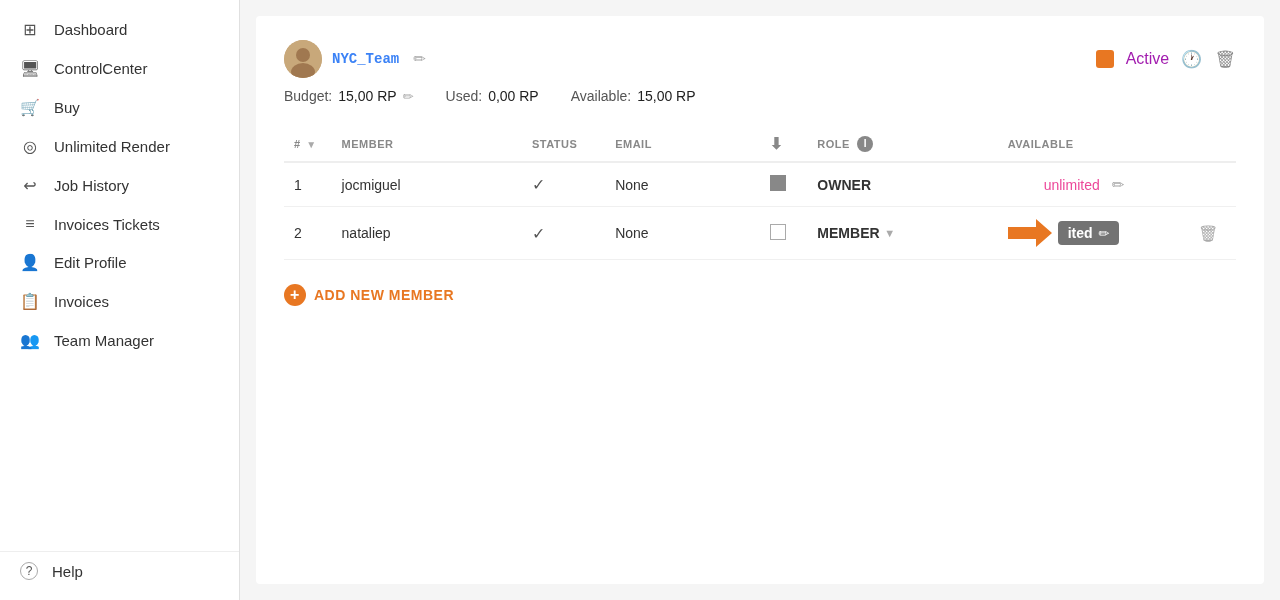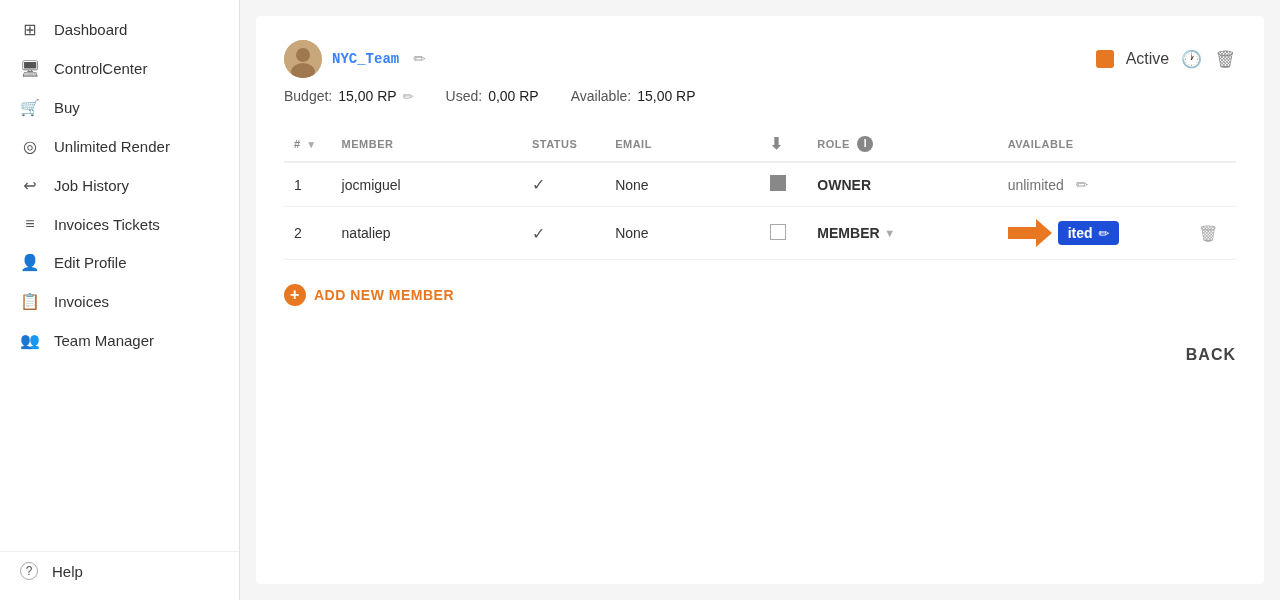--- a/index.html
+++ b/index.html
@@ -92,21 +92,21 @@
     }
     .status-dot {
       width: 18px;
       height: 18px;
       background: #e87722;
       border-radius: 3px;
     }
     .status-label {
       font-size: 16px;
       font-weight: 500;
-      color: #404040;
+      color: #a21caf;
     }
     .history-icon, .trash-icon {
       color: #888;
       font-size: 17px;
       cursor: pointer;
     }
 
     
     .budget-row {
       display: flex;
@@ -180,25 +180,25 @@
       display: flex;
       align-items: center;
       gap: 4px;
     }
 
     .available-cell {
       display: flex;
       align-items: center;
       gap: 8px;
     }
-    .available-text { color: #737373; }
+    .available-text { color: #ec4899; margin-left: 36px; }
 
     
     .highlighted-available {
-      background: #1d4ed8;
+      background: #737373;
       border-radius: 4px;
       padding: 4px 10px;
       display: inline-flex;
       align-items: center;
       gap: 6px;
       position: relative;
     }
     .highlighted-available .avail-text {
       color: #fff;
       font-weight: 600;
@@ -418,18 +418,15 @@
           </td>
         </tr>
       </tbody>
     </table>
 
     <div class="add-member-row">
       <div class="add-member-icon">+</div>
       <span>ADD NEW MEMBER</span>
     </div>
 
-    <div class="back-row">
-      <button class="back-btn">BACK</button>
-    </div>
 
   </div>
 </div>
 
 </body></html>

